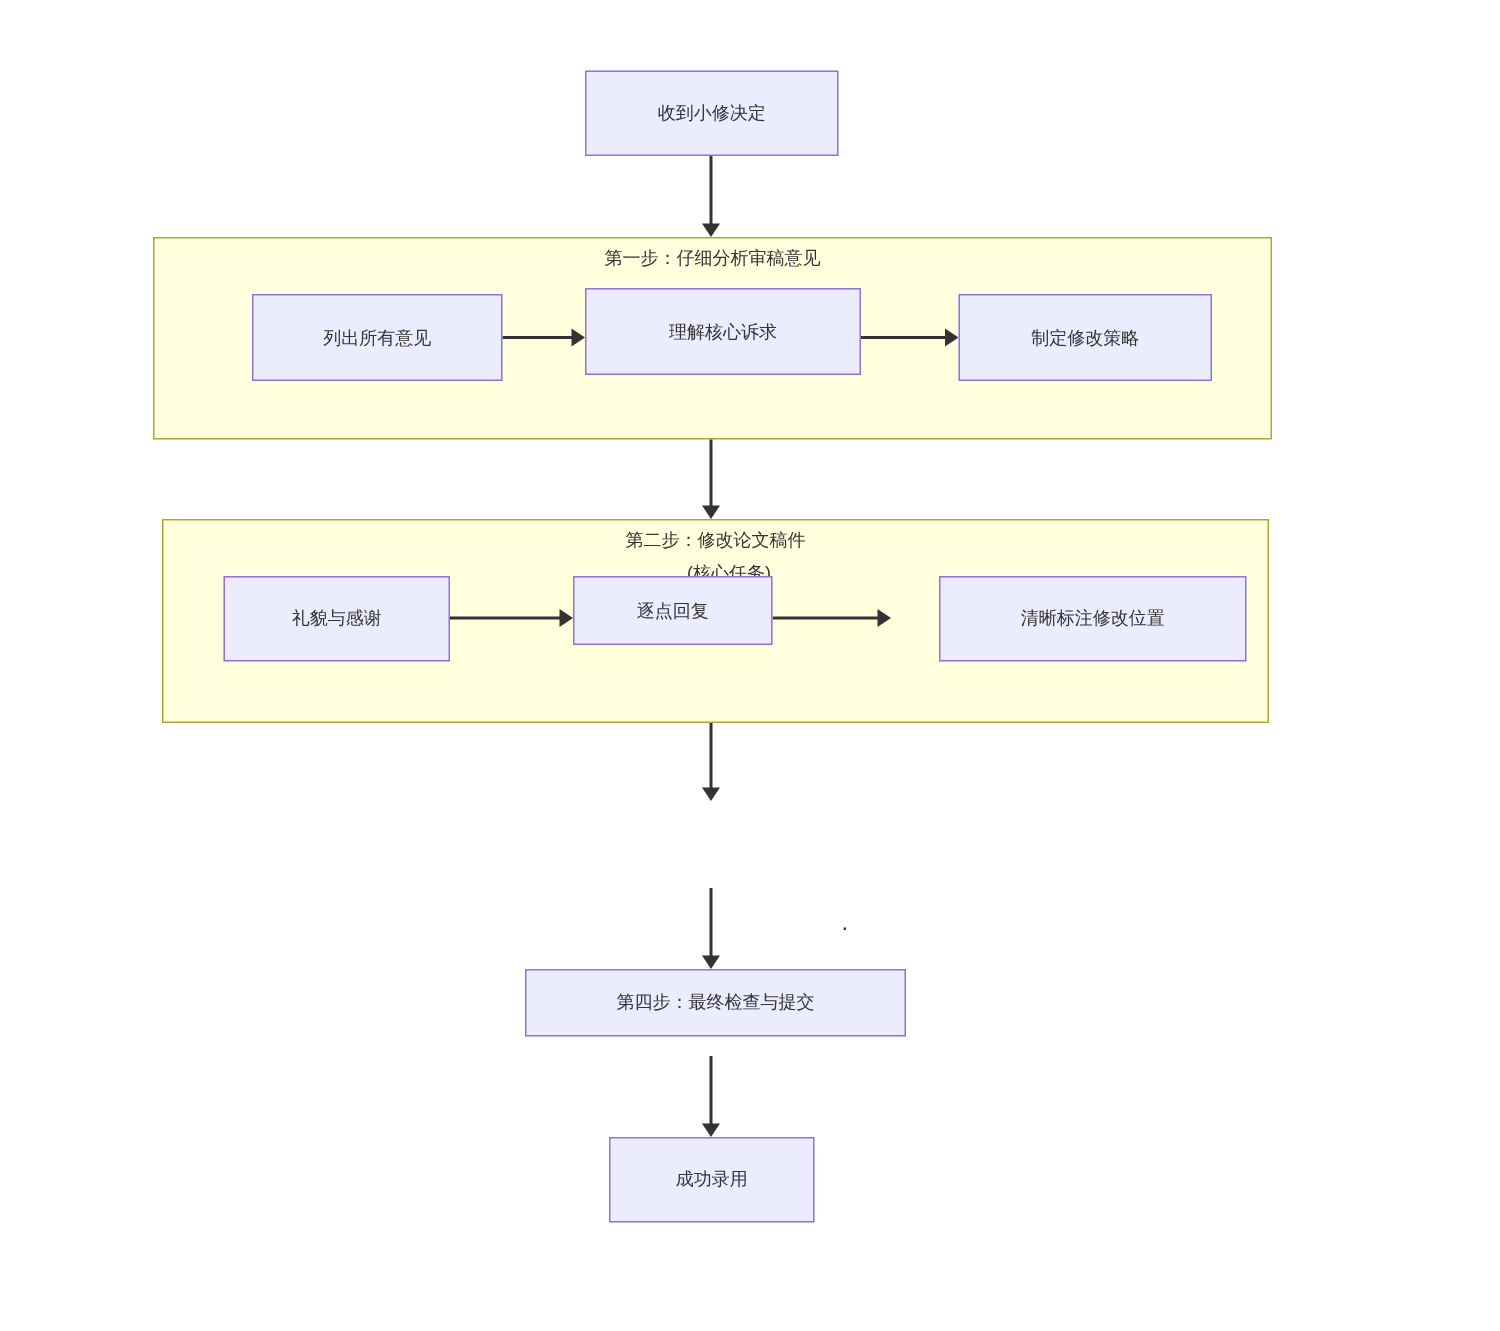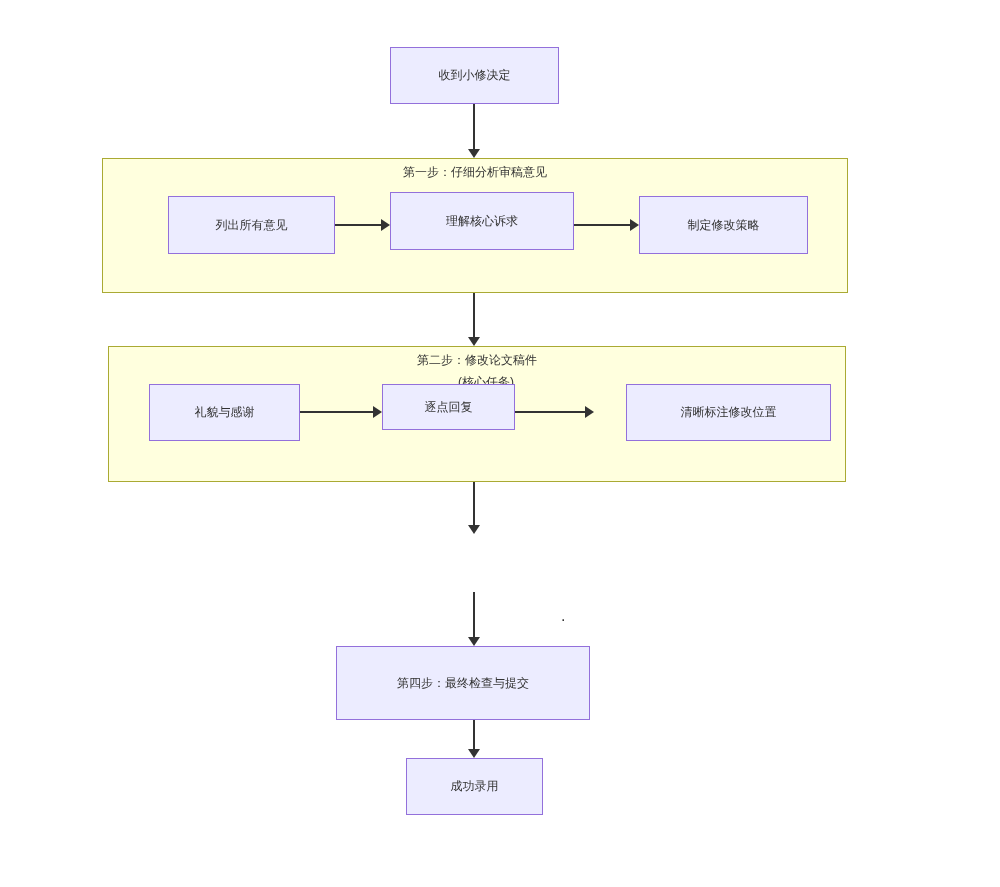--- a/index.html
+++ b/index.html
@@ -95,21 +95,21 @@
   .c-step2 { left: 108px; top: 346px; width: 738px; height: 136px; }
   .n-s2a   { left: 149px; top: 384px; width: 151px; height: 57px; }
   .n-s2b   { left: 382px; top: 384px; width: 133px; height: 46px; }
   .n-s2c   { left: 594px; top: 384px; width: 205px; height: 57px; margin-left: 32px; }
   .a-h3    { left: 300px; top: 406px; width: 82px; }
   .a-h4    { left: 515px; top: 406px; width: 79px; }
 
   .a-v3    { left: 468px; top: 482px; height: 52px; }
   .n-step3 { left: 355px; top: 534px; width: 238px; height: 58px; }
   .a-v4    { left: 468px; top: 592px; height: 54px; }
-  .n-step4 { left: 336px; top: 646px; width: 254px; height: 74px; }
+  .n-step4 { left: 350px; top: 646px; width: 254px; height: 45px; }
   .a-v5    { left: 468px; top: 704px; height: 54px; }
   .n-end   { left: 406px; top: 758px; width: 137px; height: 57px; }
 </style>
 </head>
 <body>
 
 <div class="canvas">
 
   <div class="cluster c-step1">
     <div class="cluster-title">第一步：仔细分析审稿意见</div>

